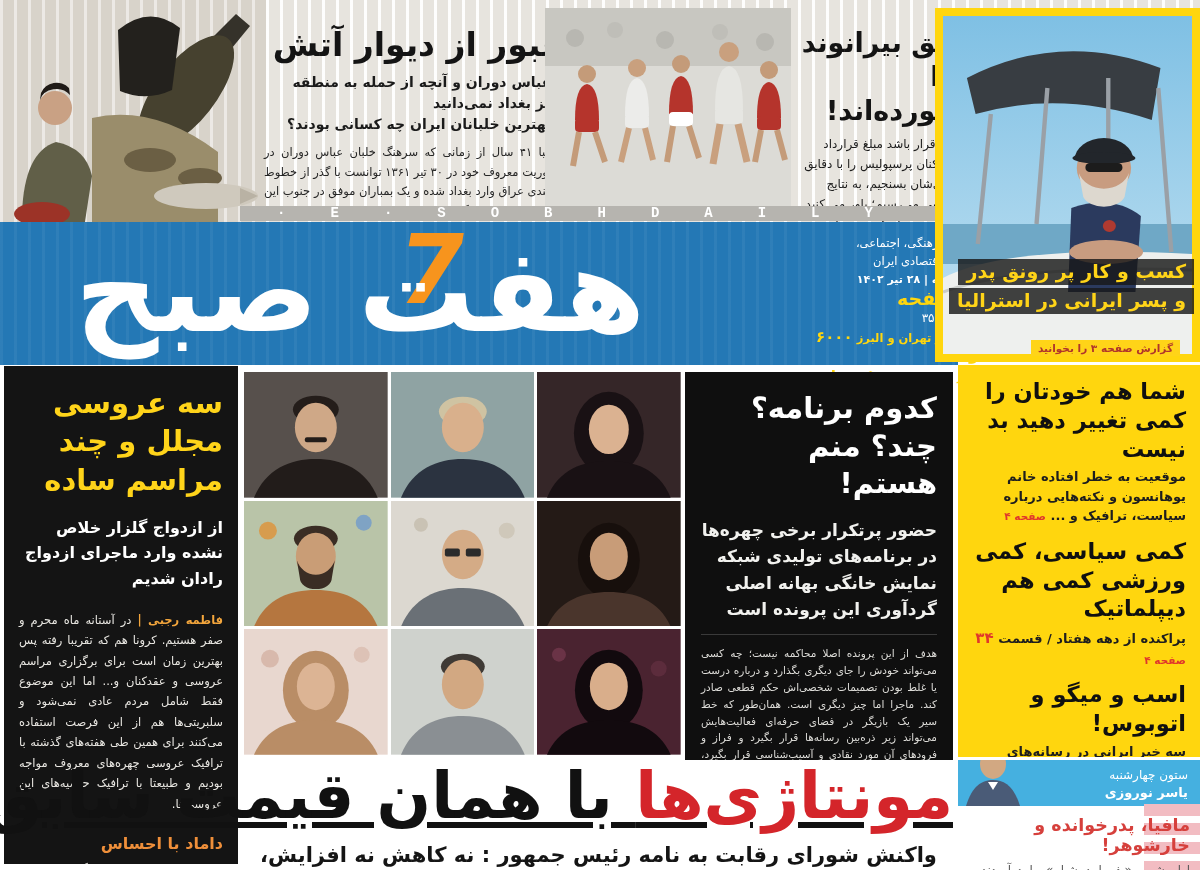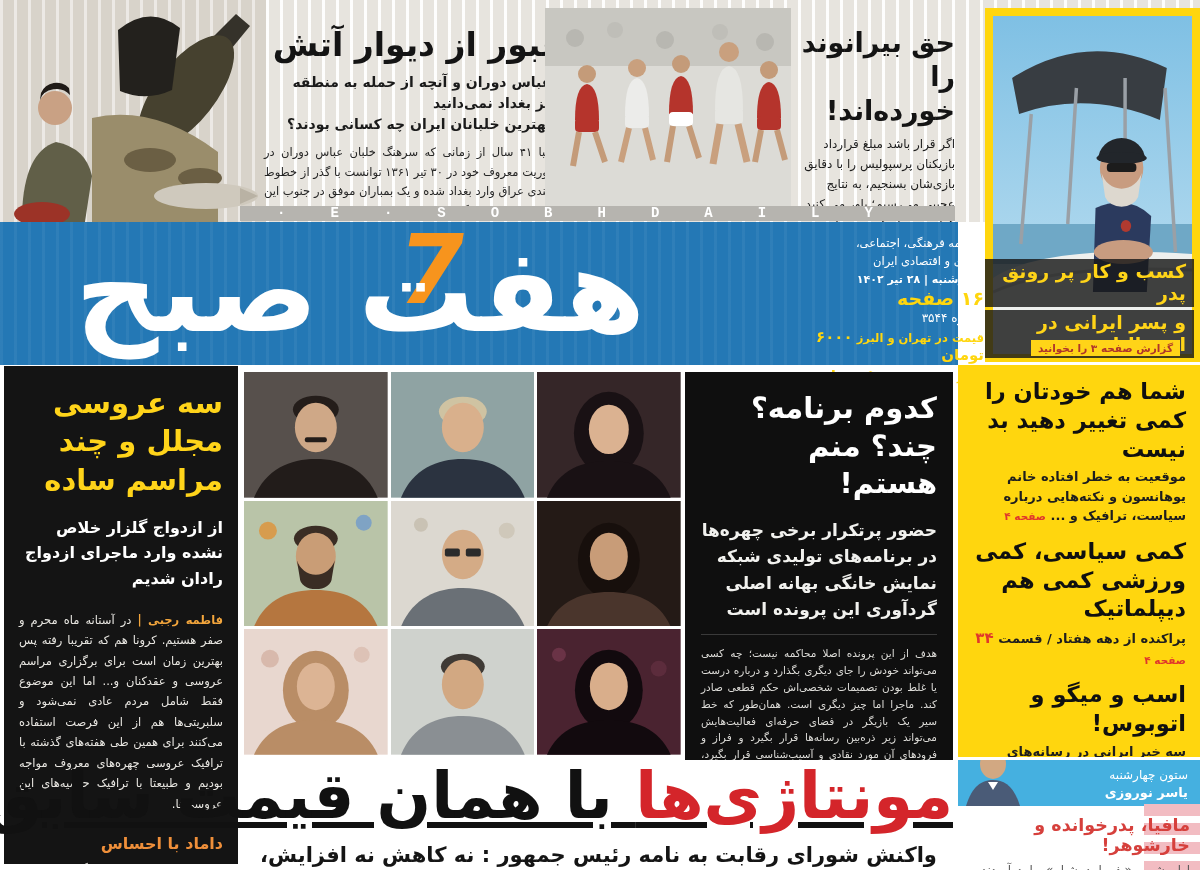--- a/index.html
+++ b/index.html
@@ -36,21 +36,21 @@
   .info .date{font-size:11px;font-weight:bold;margin-top:2px;}
   .info .pages{font-size:19px;font-weight:bold;color:#ffd60e;line-height:1.3;}
   .info .issue{font-size:12px;margin-top:1px;}
   .info .price{font-size:11.5px;font-weight:bold;color:#ffd60e;margin-top:3px;}
   .info .price b{font-size:15px;}
   .logo{position:absolute;top:-6px;left:40px;width:640px;height:150px;text-align:center;direction:rtl;}
   .logo .word{position:relative;z-index:2;font-size:116px;font-weight:bold;color:#ffffff;line-height:150px;}
   .logo .seven{position:absolute;z-index:1;top:6px;right:215px;font-size:96px;font-weight:bold;
     color:#f7941d;transform:skewX(-10deg);line-height:1;}
   
-  .aus{position:absolute;top:8px;right:0;width:215px;height:354px;background:#ffd60e;
+  .aus{position:absolute;top:8px;right:0;width:265px;height:354px;background:#ffd60e;
     padding:8px;box-sizing:border-box;}
   .aus .ph{position:relative;width:100%;height:100%;overflow:hidden;}
   .aus svg{display:block;width:100%;height:100%;}
   .aus-cap{position:absolute;right:6px;top:248px;text-align:right;z-index:3;}
   .aus-cap .cl{display:inline-block;background:rgba(25,25,25,.82);color:#ffd418;
     font-size:19px;font-weight:bold;padding:1px 8px 3px;margin-top:3px;}
   .aus-note{position:absolute;right:20px;top:332px;z-index:3;background:#ffd418;color:#b0342b;
     font-size:10.5px;font-weight:bold;padding:2px 7px;}
   
   .left-col{position:absolute;left:4px;top:366px;width:234px;height:498px;background:#141414;

